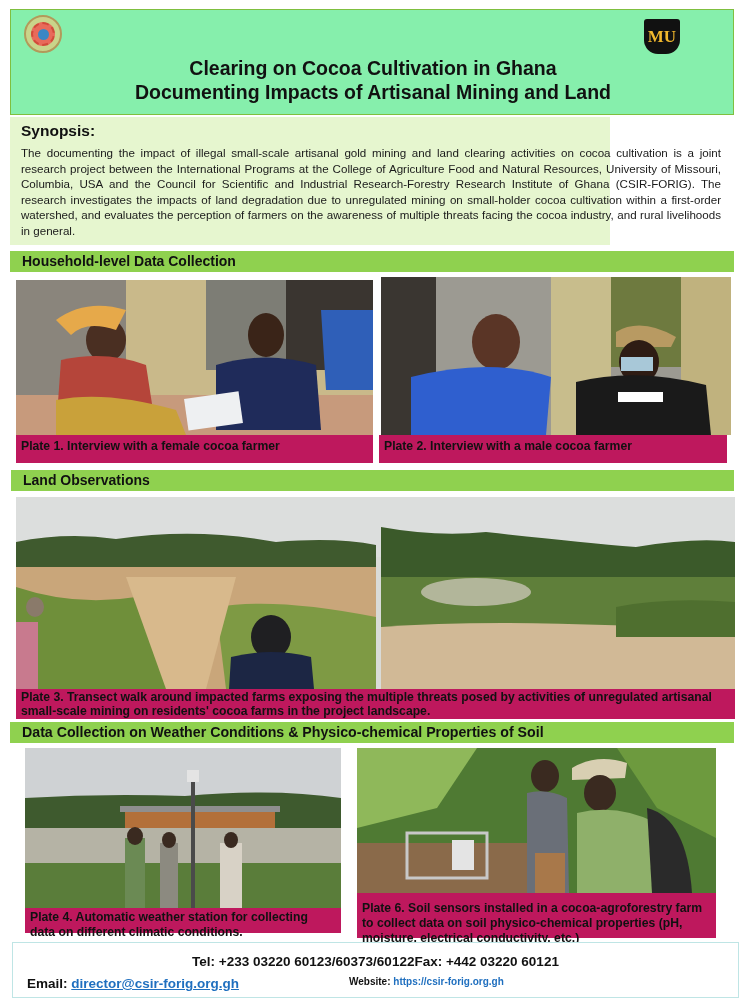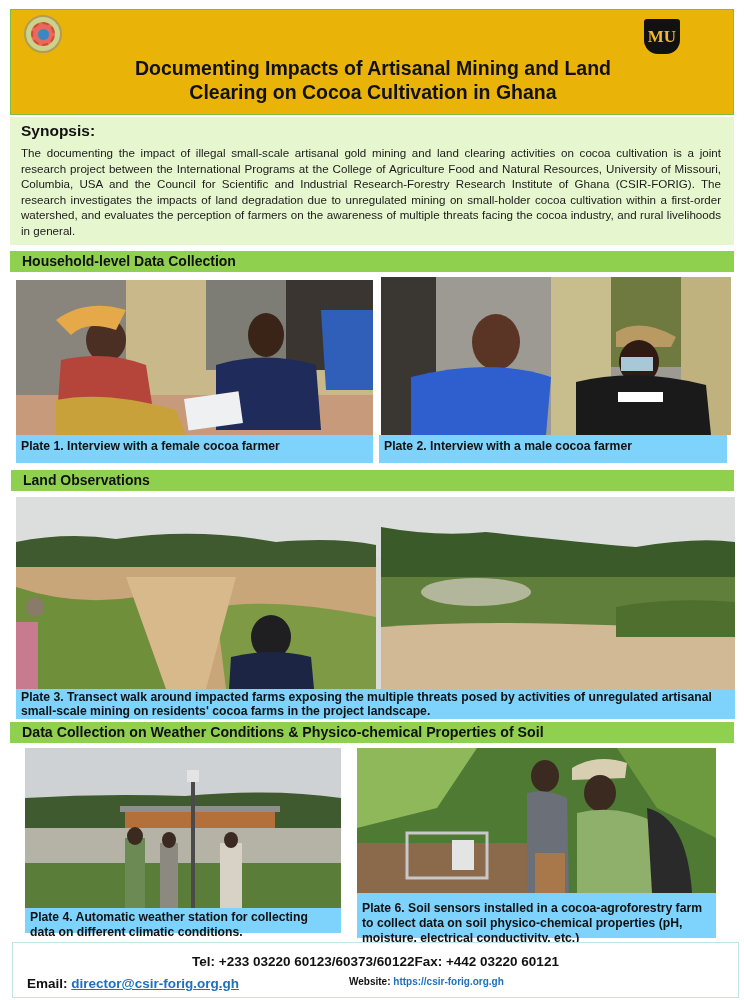--- a/index.html
+++ b/index.html
@@ -4,21 +4,21 @@
 <style>
   * { box-sizing: border-box; margin: 0; padding: 0; }
   html, body { width: 744px; height: 1000px; background: #ffffff; overflow: hidden; }
   body { position: relative; font-family: "Liberation Sans", sans-serif; color: #111; }
 
   .abs { position: absolute; }
 
   
   .header {
     left: 10px; top: 9px; width: 724px; height: 106px;
-    background: #eab308; border: 1px solid #7fbf3f;
+    background: #86efac; border: 1px solid #7fbf3f;
   }
   .logo-left {
     left: 13px; top: 5px; width: 38px; height: 38px; border-radius: 50%;
     background: #c9d48a; border: 2px solid #b29a5a;
     display: flex; align-items: center; justify-content: center;
   }
   .logo-left .ring {
     width: 24px; height: 24px; border-radius: 50%;
     background: #e86a5a; border: 2px dashed #d24a3a;
     display: flex; align-items: center; justify-content: center;
@@ -35,41 +35,41 @@
     color: #f1b82d; font-weight: bold; font-size: 17px; line-height: 14px; text-align: center;
     font-family: "Liberation Serif", serif;
   }
   .title {
     left: 0; top: 46px; width: 724px; text-align: center;
     font-weight: bold; font-size: 19.5px; line-height: 24px; color: #111;
   }
 
   
   .synopsis {
-    left: 10px; top: 117px; width: 724px; height: 128px;
+    left: 10px; top: 117px; width: 600px; height: 128px;
     background: #e6f6cf;
   }
   .synopsis h2 { position: absolute; left: 11px; top: 5px; font-size: 15.5px; font-weight: bold; }
   .synopsis p {
     position: absolute; left: 11px; top: 28px; width: 700px;
     font-size: 11.6px; line-height: 15.6px; text-align: justify; color: #1a1a1a;
   }
 
   
   .section-bar {
     background: #8fd14f; height: 21px; font-weight: bold; font-size: 14px;
     padding-left: 12px; line-height: 21px; color: #111;
   }
 
   
   .photo { overflow: hidden; }
   .photo svg { display: block; width: 100%; height: 100%; }
 
   .caption {
-    background: #7dd3fc; font-weight: bold; font-size: 12.2px; line-height: 15px; color: #111;
+    background: #be185d; font-weight: bold; font-size: 12.2px; line-height: 15px; color: #111;
     padding: 4px 5px;
   }
 
   
   .contact {
     left: 12px; top: 942px; width: 727px; height: 56px;
     border: 1px solid #bfe5e5; background: #fff;
   }
   .contact .tel { position: absolute; left: 0; top: 11px; width: 100%; text-align: center; font-weight: bold; font-size: 13.5px; color: #111; }
   .contact .email-label { position: absolute; left: 14px; top: 33px; font-weight: bold; font-size: 13.5px; }
@@ -83,22 +83,22 @@
 <div class="abs header">
   <div class="abs logo-left">
     <div class="ring">
         <div class="core"></div>
       </div>
   </div>
   <div class="abs logo-right">
     <div class="m">MU</div>
   </div>
   <div class="abs title">
+    <div>Clearing on Cocoa Cultivation in Ghana</div>
     <div>Documenting Impacts of Artisanal Mining and Land</div>
-    <div>Clearing on Cocoa Cultivation in Ghana</div>
   </div>
 </div>
 
 <div class="abs synopsis">
   <h2>Synopsis:</h2>
   <p>The documenting the impact of illegal small-scale artisanal gold mining and land clearing activities on cocoa cultivation is a joint research project between the International Programs at the College of Agriculture Food and Natural Resources, University of Missouri, Columbia, USA and the Council for Scientific and Industrial Research-Forestry Research Institute of Ghana (CSIR-FORIG). The research investigates the impacts of land degradation due to unregulated mining on small-holder cocoa cultivation within a first-order watershed, and evaluates the perception of farmers on the awareness of multiple threats facing the cocoa industry, and rural livelihoods in general.</p>
 </div>
 
 <div class="abs section-bar" style="left:10px; top:251px; width:724px;">Household-level Data Collection</div>
 

